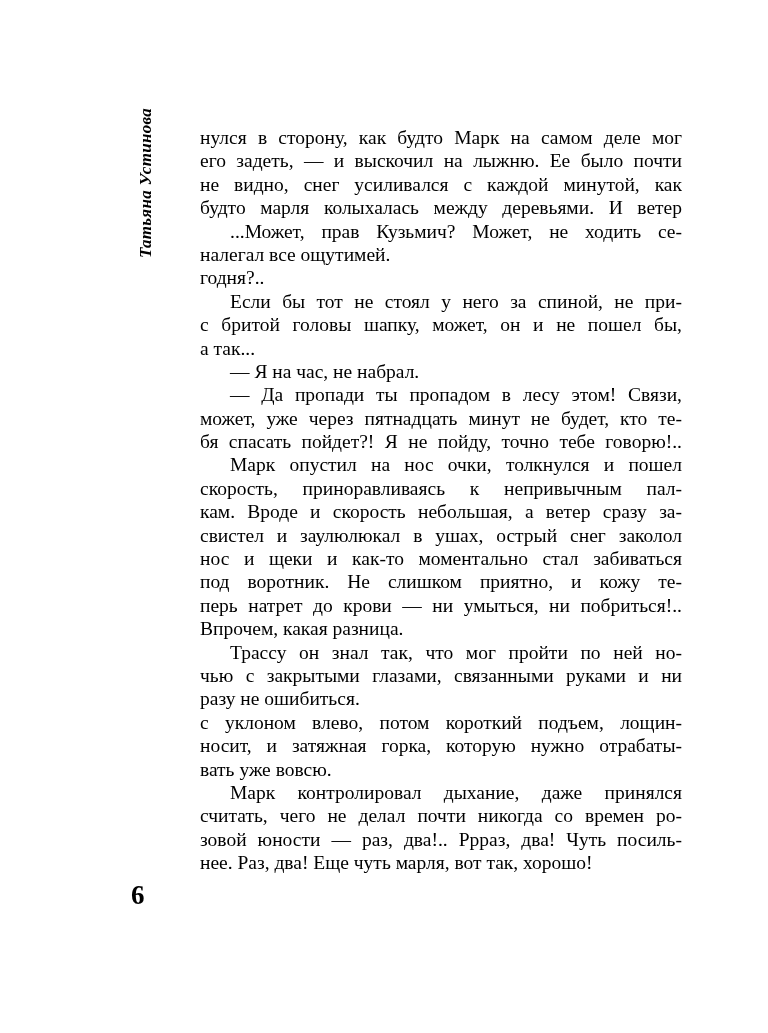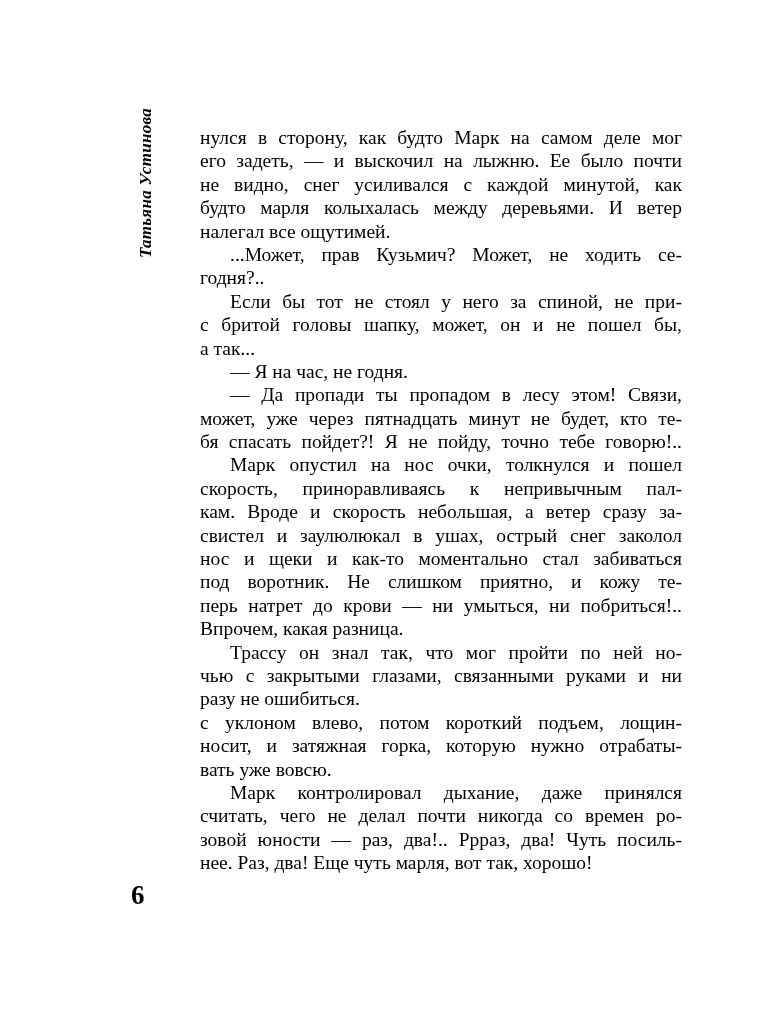--- a/index.html
+++ b/index.html
@@ -78,27 +78,27 @@
 
   <div class="author-vertical">
     <span>Татьяна Устинова</span>
   </div>
 
   <div class="text-block">
       <div class="line j">нулся в сторону, как будто Марк на самом деле мог</div>
       <div class="line j">его задеть, — и выскочил на лыжню. Ее было почти</div>
       <div class="line j">не видно, снег усиливался с каждой минутой, как</div>
       <div class="line j">будто марля колыхалась между деревьями. И ветер</div>
+      <div class="line j indent">...Может, прав Кузьмич? Может, не ходить се-</div>
       <div class="line">налегал все ощутимей.</div>
-      <div class="line j indent">...Может, прав Кузьмич? Может, не ходить се-</div>
       <div class="line">годня?..</div>
       <div class="line j indent">Если бы тот не стоял у него за спиной, не при-</div>
       <div class="line j">с бритой головы шапку, может, он и не пошел бы,</div>
       <div class="line">а так...</div>
-      <div class="line indent">— Я на час, не годня.</div>
+      <div class="line indent">— Я на час, не набрал.</div>
       <div class="line j indent">— Да пропади ты пропадом в лесу этом! Связи,</div>
       <div class="line j">может, уже через пятнадцать минут не будет, кто те-</div>
       <div class="line j">бя спасать пойдет?! Я не пойду, точно тебе говорю!..</div>
       <div class="line j indent">Марк опустил на нос очки, толкнулся и пошел</div>
       <div class="line j">скорость, приноравливаясь к непривычным пал-</div>
       <div class="line j">кам. Вроде и скорость небольшая, а ветер сразу за-</div>
       <div class="line j">свистел и заулюлюкал в ушах, острый снег заколол</div>
       <div class="line j">нос и щеки и как-то моментально стал забиваться</div>
       <div class="line j">под воротник. Не слишком приятно, и кожу те-</div>
       <div class="line j">перь натрет до крови — ни умыться, ни побриться!..</div>

